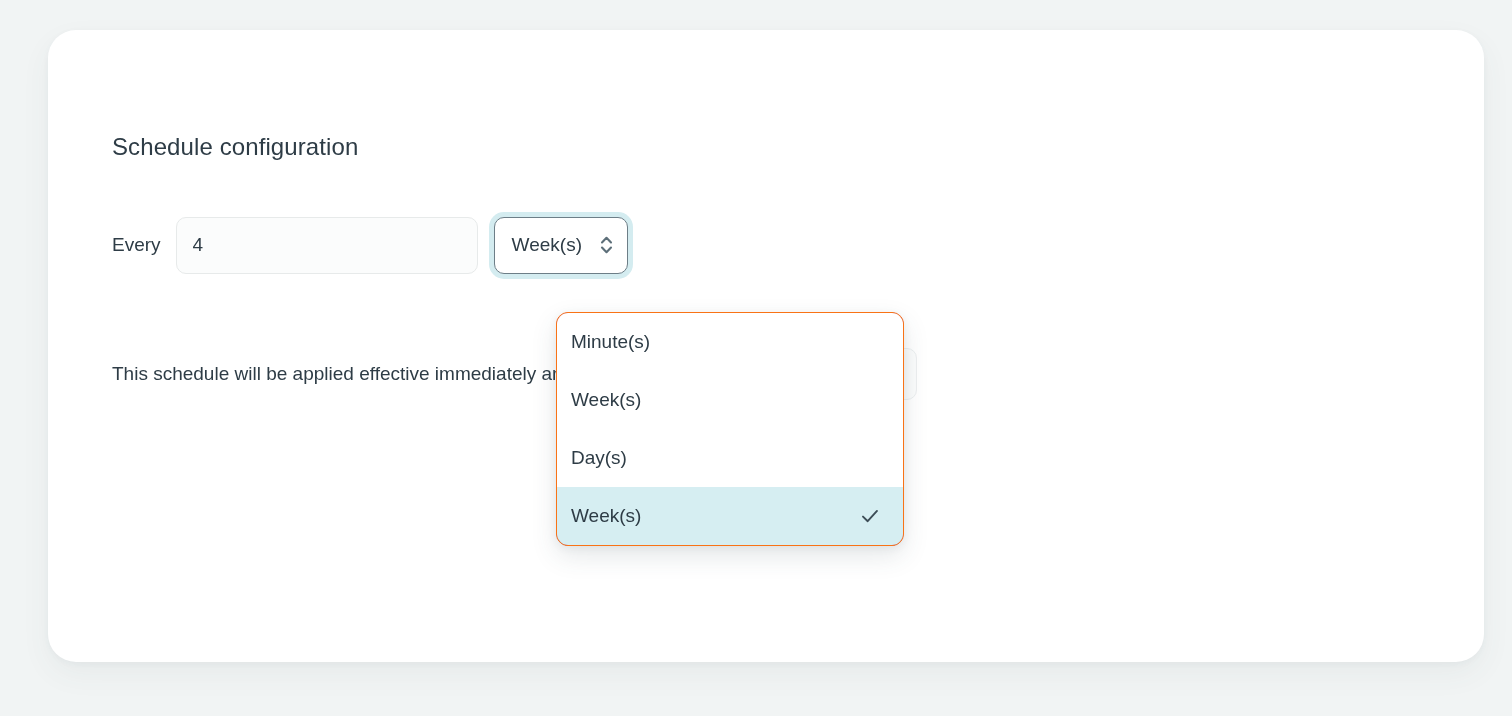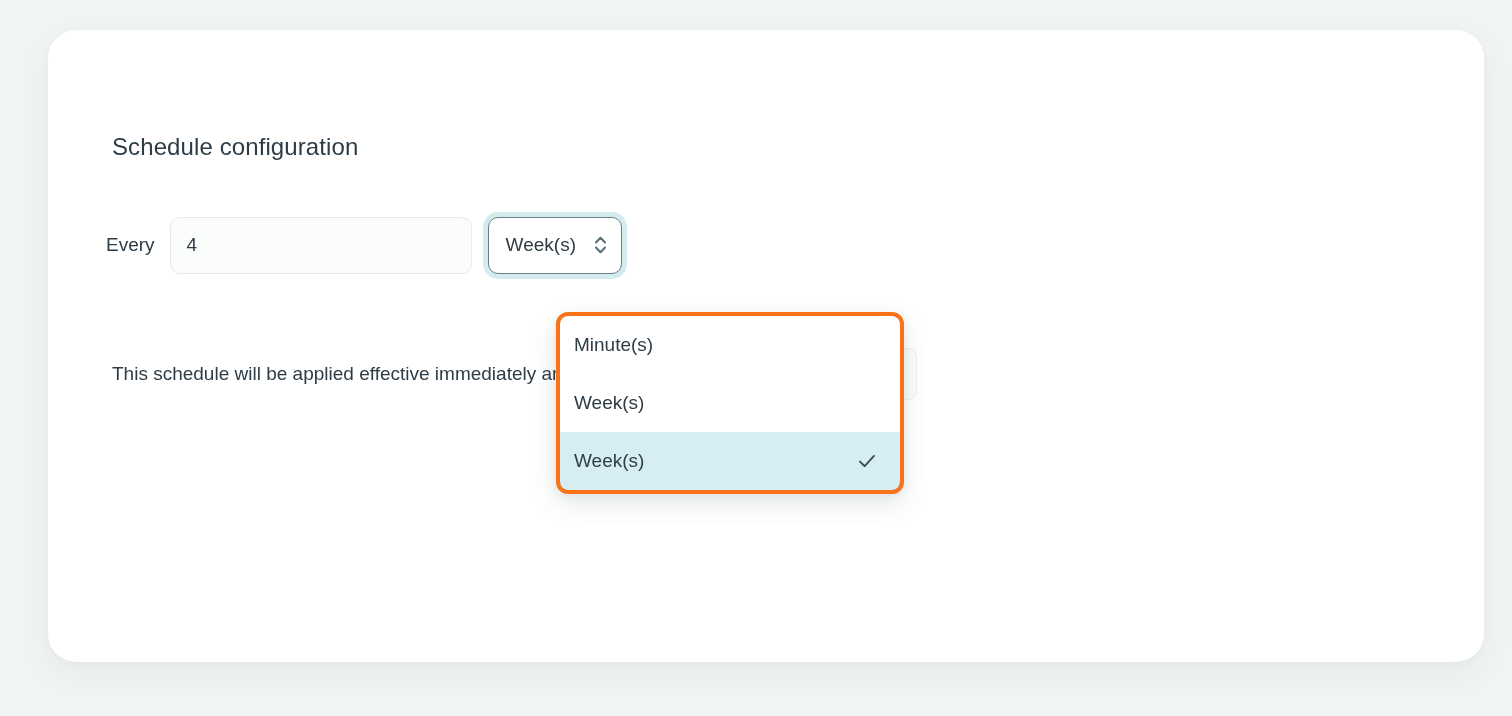--- a/index.html
+++ b/index.html
@@ -44,21 +44,21 @@
     font-size: 24px;
     line-height: 32px;
     font-weight: 500;
     color: #2e3c46;
     letter-spacing: 0.1px;
   }
 
   
   .every-row {
     position: absolute;
-    left: 106px;
+    left: 112px;
     top: 216px;
     display: flex;
     align-items: center;
     height: 58px;
   }
 
   .every-label {
     font-size: 19px;
     color: #2e3c46;
     line-height: 24px;
@@ -127,21 +127,21 @@
   .stepper-icon svg { display: block; }
 
   
   .dropdown {
     position: absolute;
     left: 556px;
     top: 312px;
     width: 348px;
     background: #b91c1c;
     border-radius: 12px;
-    border: 4px solid #f97316;
+    border: 1px solid #f97316;
     box-shadow: 0 10px 26px rgba(55, 75, 85, 0.13),
                 0 2px 8px rgba(55, 75, 85, 0.07);
     overflow: hidden;
     z-index: 30;
   }
 
   .dd-item {
     display: flex;
     align-items: center;
     justify-content: space-between;
@@ -230,20 +230,23 @@
     </div>
   </div>
 
   <div class="dropdown" id="unit-dropdown">
       <div class="dd-item">
         <span>Minute(s)</span>
       </div>
       <div class="dd-item">
         <span>Week(s)</span>
       </div>
+      <div class="dd-item">
+        <span>Day(s)</span>
+      </div>
       <div class="dd-item selected">
         <span>Week(s)</span>
         <span class="dd-check">
           <svg width="22" height="22" viewBox="0 0 22 22" fill="none">
             <path d="M4 11.6 L8.7 16.2 L18 5.9" stroke="#3c4c56" stroke-width="1.9" stroke-linecap="round" stroke-linejoin="round"></path>
           </svg>
         </span>
       </div>
     </div>
 

